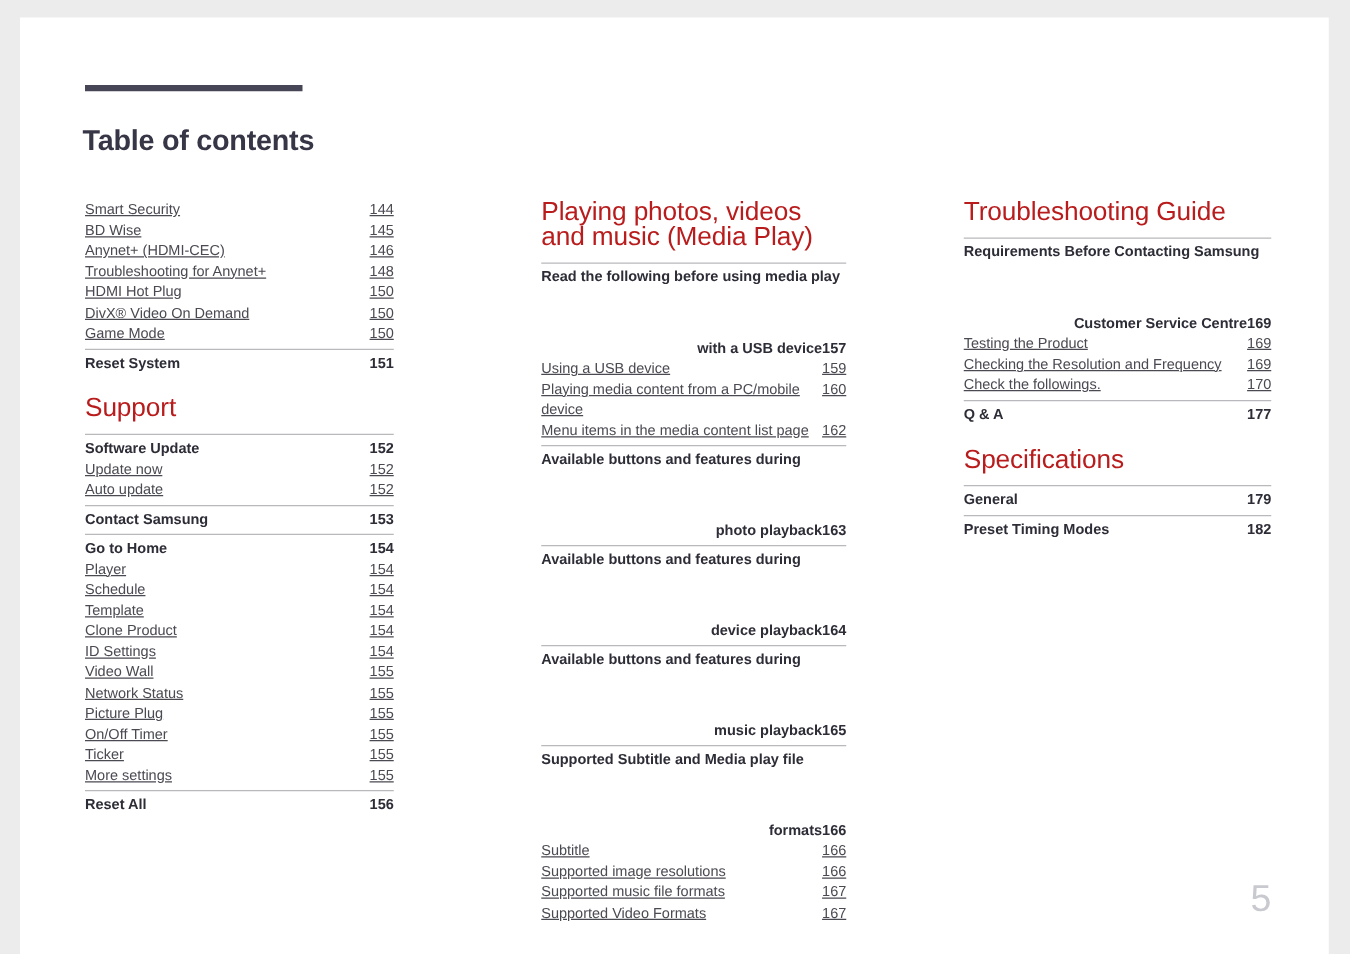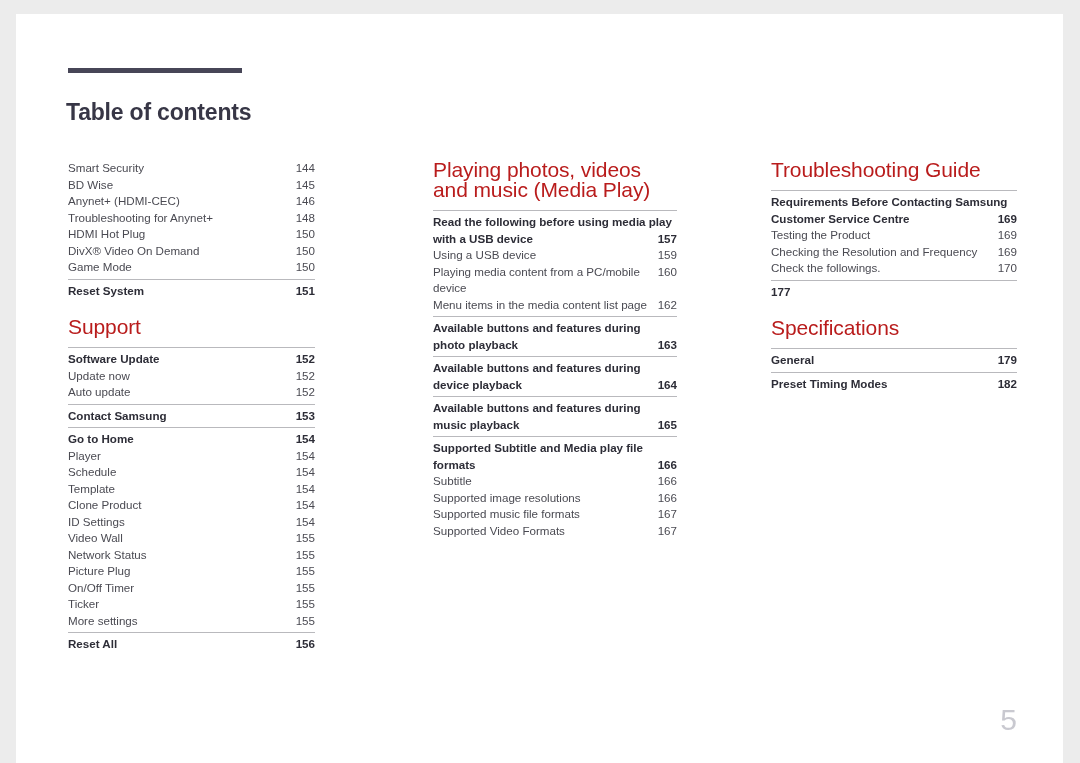--- a/index.html
+++ b/index.html
@@ -68,21 +68,21 @@
     align-items: baseline;
     justify-content: space-between;
     font-size: 11.6px;
     line-height: 16.5px;
     color: #3b3b44;
     padding: 0;
   }
   .row .label { flex: 1 1 auto; padding-right: 6px; }
   .row .num   { flex: 0 0 auto; text-align: right; white-space: nowrap; }
 
-  .row.sub { color: #4a4a52; }
+  .row.sub { color: #4a4a52; text-decoration: underline; }
   .row.sub .num { color: #4a4a52; }
 
   .row.main {
     font-weight: bold;
     color: #2d2d37;
     border-top: 1px solid #b9b9bd;
     padding-top: 3px;
     margin-top: 3px;
   }
   .row.main .num { font-weight: bold; color: #2d2d37; }
@@ -90,22 +90,23 @@
   
   .row.main.wrap {
     display: block;
   }
   .row.main.wrap .labelwrap {
     display: block;
   }
   .row.main.wrap .line1 { display: block; }
   .row.main.wrap .line2 {
     display: flex;
-    justify-content: space-between;
+    justify-content: flex-end;
     align-items: baseline;
+    margin-top: 40px;
   }
   .spacer-md { height: 18px; }
 
   
   .folio {
     position: absolute;
     right: 46px;
     bottom: 34px;
     font-size: 30px;
     color: #c9c9d0;
@@ -324,20 +325,21 @@
         </div>
         <div class="row sub">
           <span class="label">Checking the Resolution and Frequency</span>
           <span class="num">169</span>
         </div>
         <div class="row sub">
           <span class="label">Check the followings.</span>
           <span class="num">170</span>
         </div>
         <div class="row main">
+          <span class="label">Q &amp; A</span>
           <span class="num">177</span>
         </div>
       </div>
       <div class="spacer-md"></div>
       <div class="section-heading">Specifications</div>
       <div class="toc-block">
         <div class="row main">
           <span class="label">General</span>
           <span class="num">179</span>
         </div>

